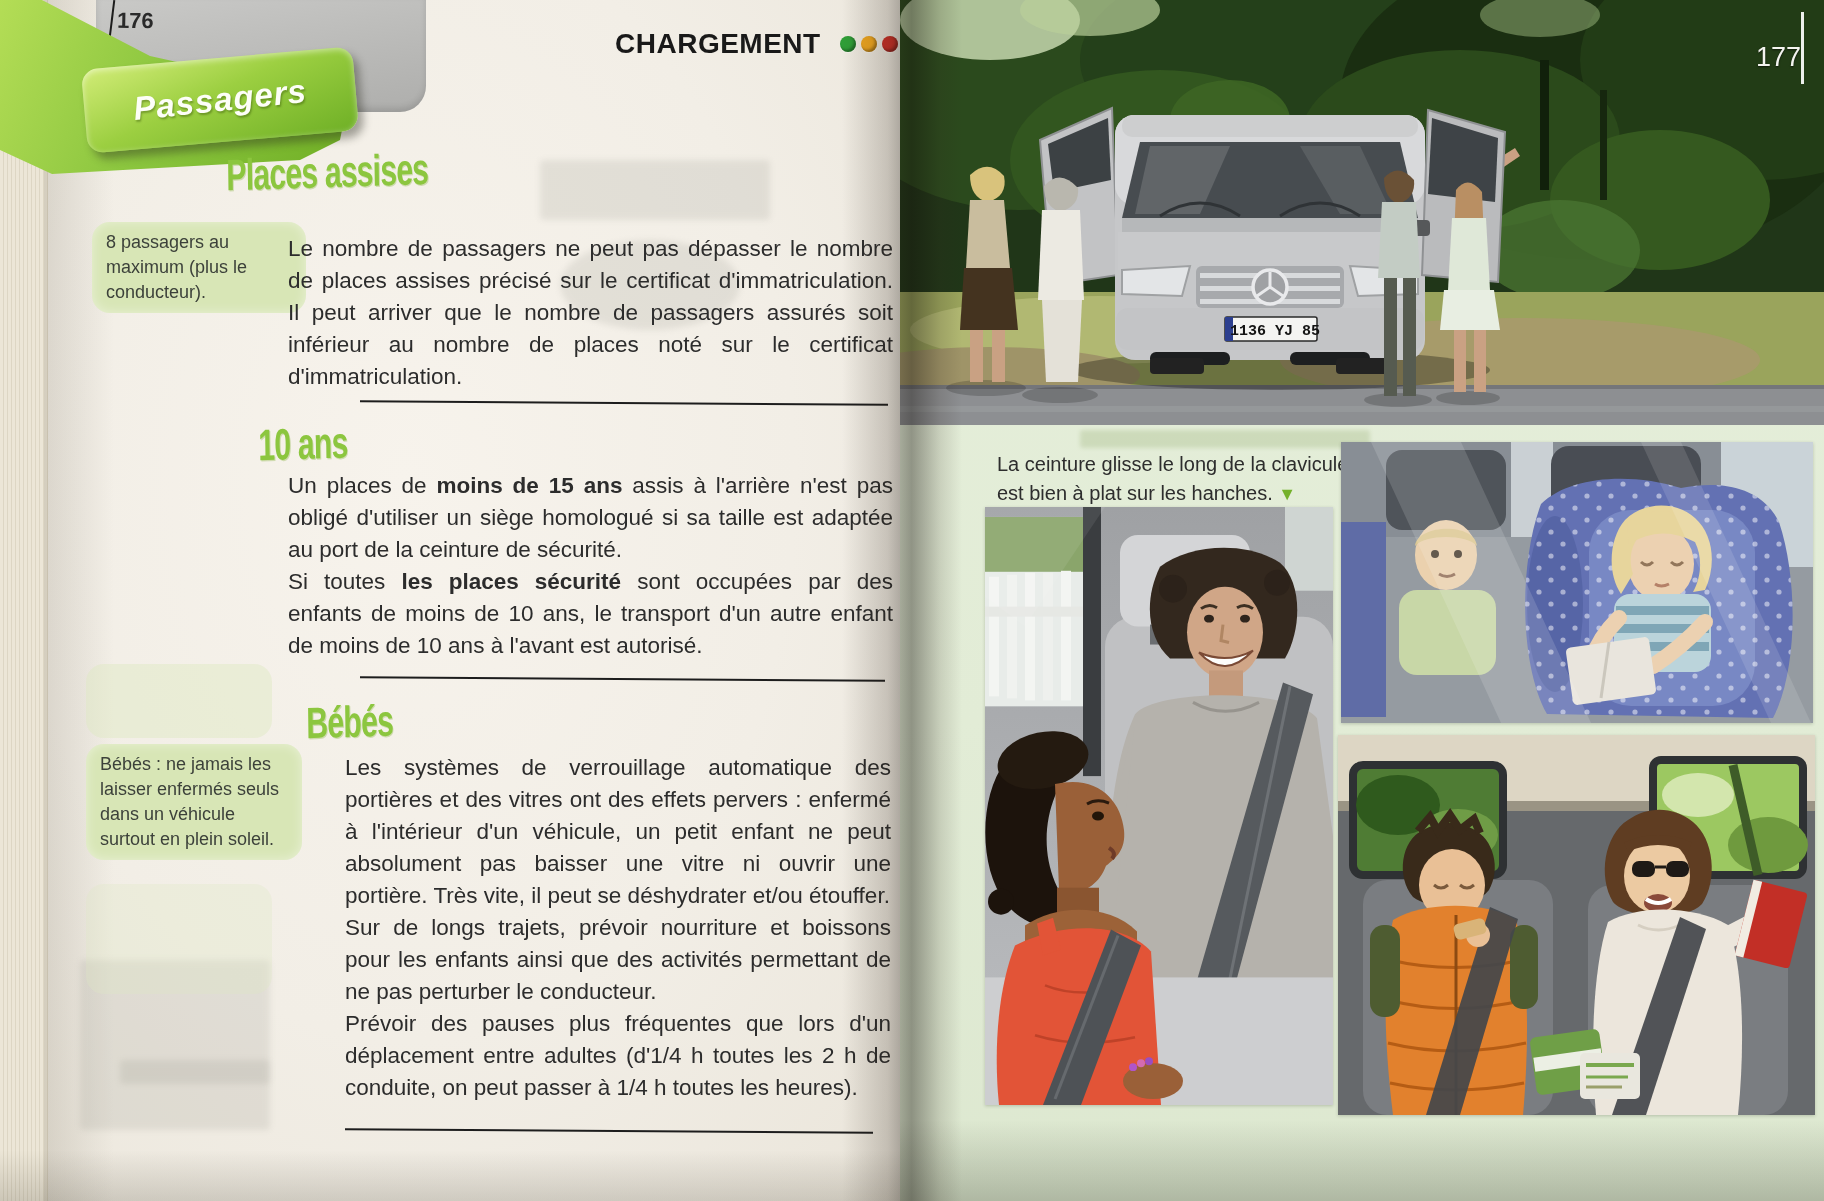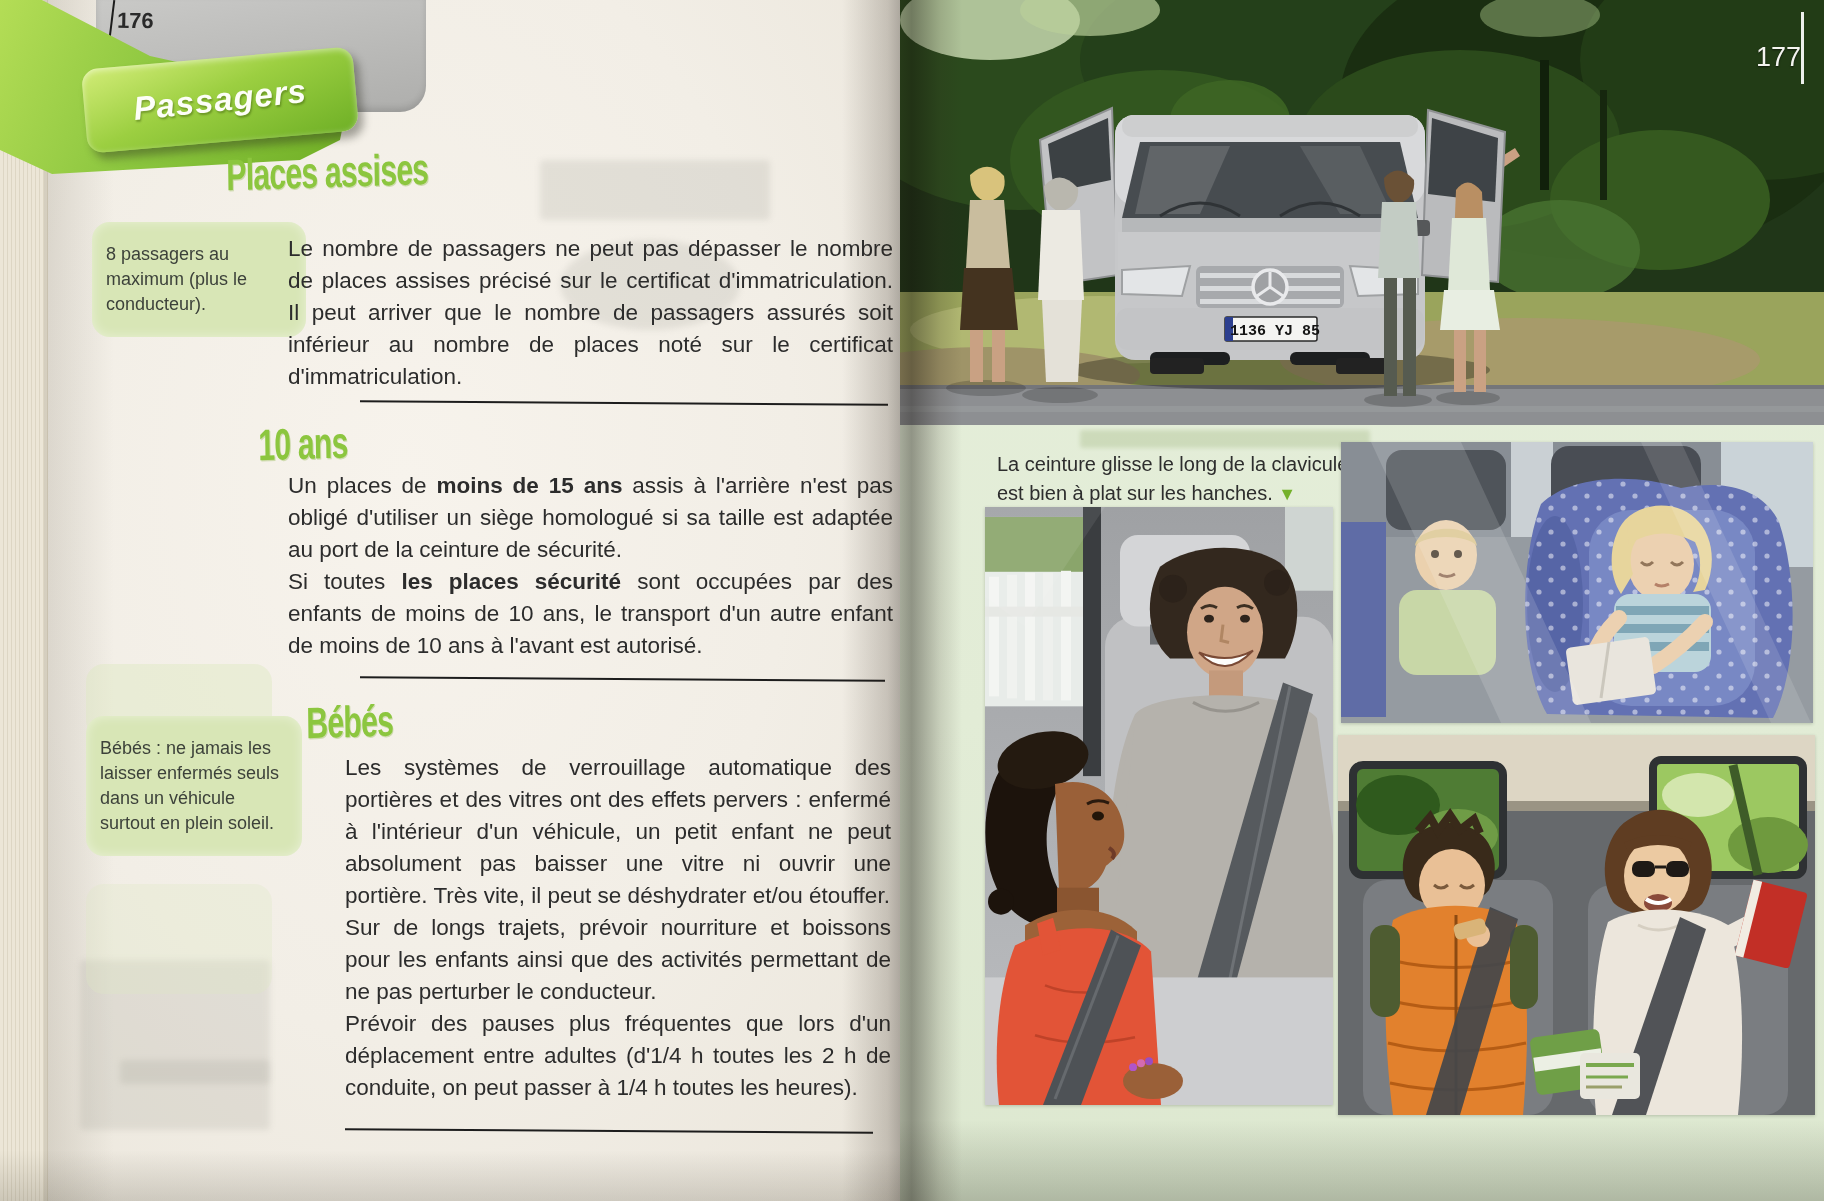--- a/index.html
+++ b/index.html
@@ -34,21 +34,21 @@
 
   #chapter-header{left:615px;top:28px;display:flex;align-items:center;}
   #chapter-title{font-size:28px;font-weight:bold;letter-spacing:.5px;color:#191919;}
   .dot{width:16px;height:16px;border-radius:50%;display:inline-block;margin-left:5px;
        box-shadow:inset -2px -2px 3px rgba(0,0,0,.35), 0 1px 1px rgba(255,255,255,.4);}
   #chapter-dots{margin-left:14px;display:flex;align-items:center;}
 
   .section-heading{font-weight:bold;color:#8cc63f;font-size:36px;letter-spacing:-1px;
     transform:scale(.84,1.22) rotate(-1.2deg);transform-origin:left top;white-space:nowrap;
     text-shadow:1px 1px 0 rgba(120,170,40,.3);}
-  .sidebar-box{background:#d8e6b6;border-radius:18px;padding:20px 14px;
+  .sidebar-box{background:#d8e6b6;border-radius:18px;padding:8px 14px;
     font-size:18px;line-height:25px;color:#3c413a;
     box-shadow:inset 0 0 12px rgba(255,255,255,.45);}
   .sidebar-faint{background:#dde9c2;border-radius:18px;}
   .body-text{font-size:22.5px;line-height:32px;color:#2c2c2c;text-align:justify;}
   .body-text p{margin:0;}
   .b{font-weight:700;}
   .divider{height:2px;background:#1d1d1d;transform:rotate(.4deg);}
 
   .ghost{filter:blur(3px);opacity:.16;background:#8a8a80;border-radius:4px;}
   .ghost-green{filter:blur(2px);opacity:.3;background:#9ab178;border-radius:3px;}
@@ -90,38 +90,46 @@
     <div class="abs" id="green-corner"></div>
     <div class="abs" id="passagers-tab">
       <span class="tab-text">Passagers</span>
     </div>
 
     <div class="abs ghost" style="left:540px;top:160px;width:230px;height:60px;"></div>
     <div class="abs ghost" style="left:560px;top:240px;width:180px;height:90px;border-radius:50%;"></div>
     <div class="abs ghost" style="left:80px;top:960px;width:190px;height:170px;"></div>
     <div class="abs ghost" style="left:120px;top:1060px;width:150px;height:24px;"></div>
 
+    <div class="abs" id="chapter-header">
+      <span id="chapter-title">CHARGEMENT</span>
+      <span id="chapter-dots">
+        <span class="dot" style="background: rgb(47, 158, 55);"></span>
+        <span class="dot" style="background: rgb(240, 167, 31);"></span>
+        <span class="dot" style="background: rgb(205, 47, 38);"></span>
+      </span>
+    </div>
 
     <div class="abs section-heading" style="left:226px;top:150px;">Places assises</div>
     <div class="abs sidebar-box" style="left:92px;top:222px;width:186px;min-height:62px;">8 passagers au maximum (plus le conducteur).</div>
     <div class="abs body-text" style="left:288px;top:233px;width:605px;">
       <p>Le nombre de passagers ne peut pas dépasser le nombre de places assises précisé sur le certificat d'immatriculation. Il peut arriver que le nombre de passagers assurés soit inférieur au nombre de places noté sur le certificat d'immatriculation.</p>
     </div>
     <div class="abs divider" style="left:360px;top:402px;width:528px;"></div>
 
     <div class="abs section-heading" style="left:258px;top:420px;">10 ans</div>
     <div class="abs body-text" style="left:288px;top:470px;width:605px;">
       <p><span>Un places de </span><span class="b">moins de 15 ans</span><span> assis à l'arrière n'est pas obligé d'utiliser un siège homologué si sa taille est adaptée au port de la ceinture de sécurité.</span></p>
       <p><span>Si toutes </span><span class="b">les places sécurité</span><span> sont occupées par des enfants de moins de 10 ans, le transport d'un autre enfant de moins de 10 ans à l'avant est autorisé.</span></p>
     </div>
     <div class="abs divider" style="left:360px;top:678px;width:525px;"></div>
 
     <div class="abs section-heading" style="left:306px;top:698px;">Bébés</div>
     <div class="abs sidebar-faint" style="left:86px;top:664px;width:186px;height:74px;opacity:.45;"></div>
-    <div class="abs sidebar-box" style="left:86px;top:716px;width:188px;min-height:98px;">Bébés : ne jamais les laisser enfermés seuls dans un véhicule surtout en plein soleil.</div>
+    <div class="abs sidebar-box" style="left:86px;top:744px;width:188px;min-height:98px;">Bébés : ne jamais les laisser enfermés seuls dans un véhicule surtout en plein soleil.</div>
     <div class="abs sidebar-faint" style="left:86px;top:884px;width:186px;height:110px;opacity:.3;"></div>
     <div class="abs body-text" style="left:345px;top:752px;width:546px;">
       <p>Les systèmes de verrouillage automatique des portières et des vitres ont des effets pervers : enfermé à l'intérieur d'un véhicule, un petit enfant ne peut absolument pas baisser une vitre ni ouvrir une portière. Très vite, il peut se déshydrater et/ou étouffer.</p>
       <p>Sur de longs trajets, prévoir nourriture et boissons pour les enfants ainsi que des activités permettant de ne pas perturber le conducteur.</p>
       <p>Prévoir des pauses plus fréquentes que lors d'un déplacement entre adultes (d'1/4 h toutes les 2 h de conduite, on peut passer à 1/4 h toutes les heures).</p>
     </div>
     <div class="abs divider" style="left:345px;top:1130px;width:528px;"></div>
     <div class="abs" id="left-bottom-shade"></div>
   </div>
 

